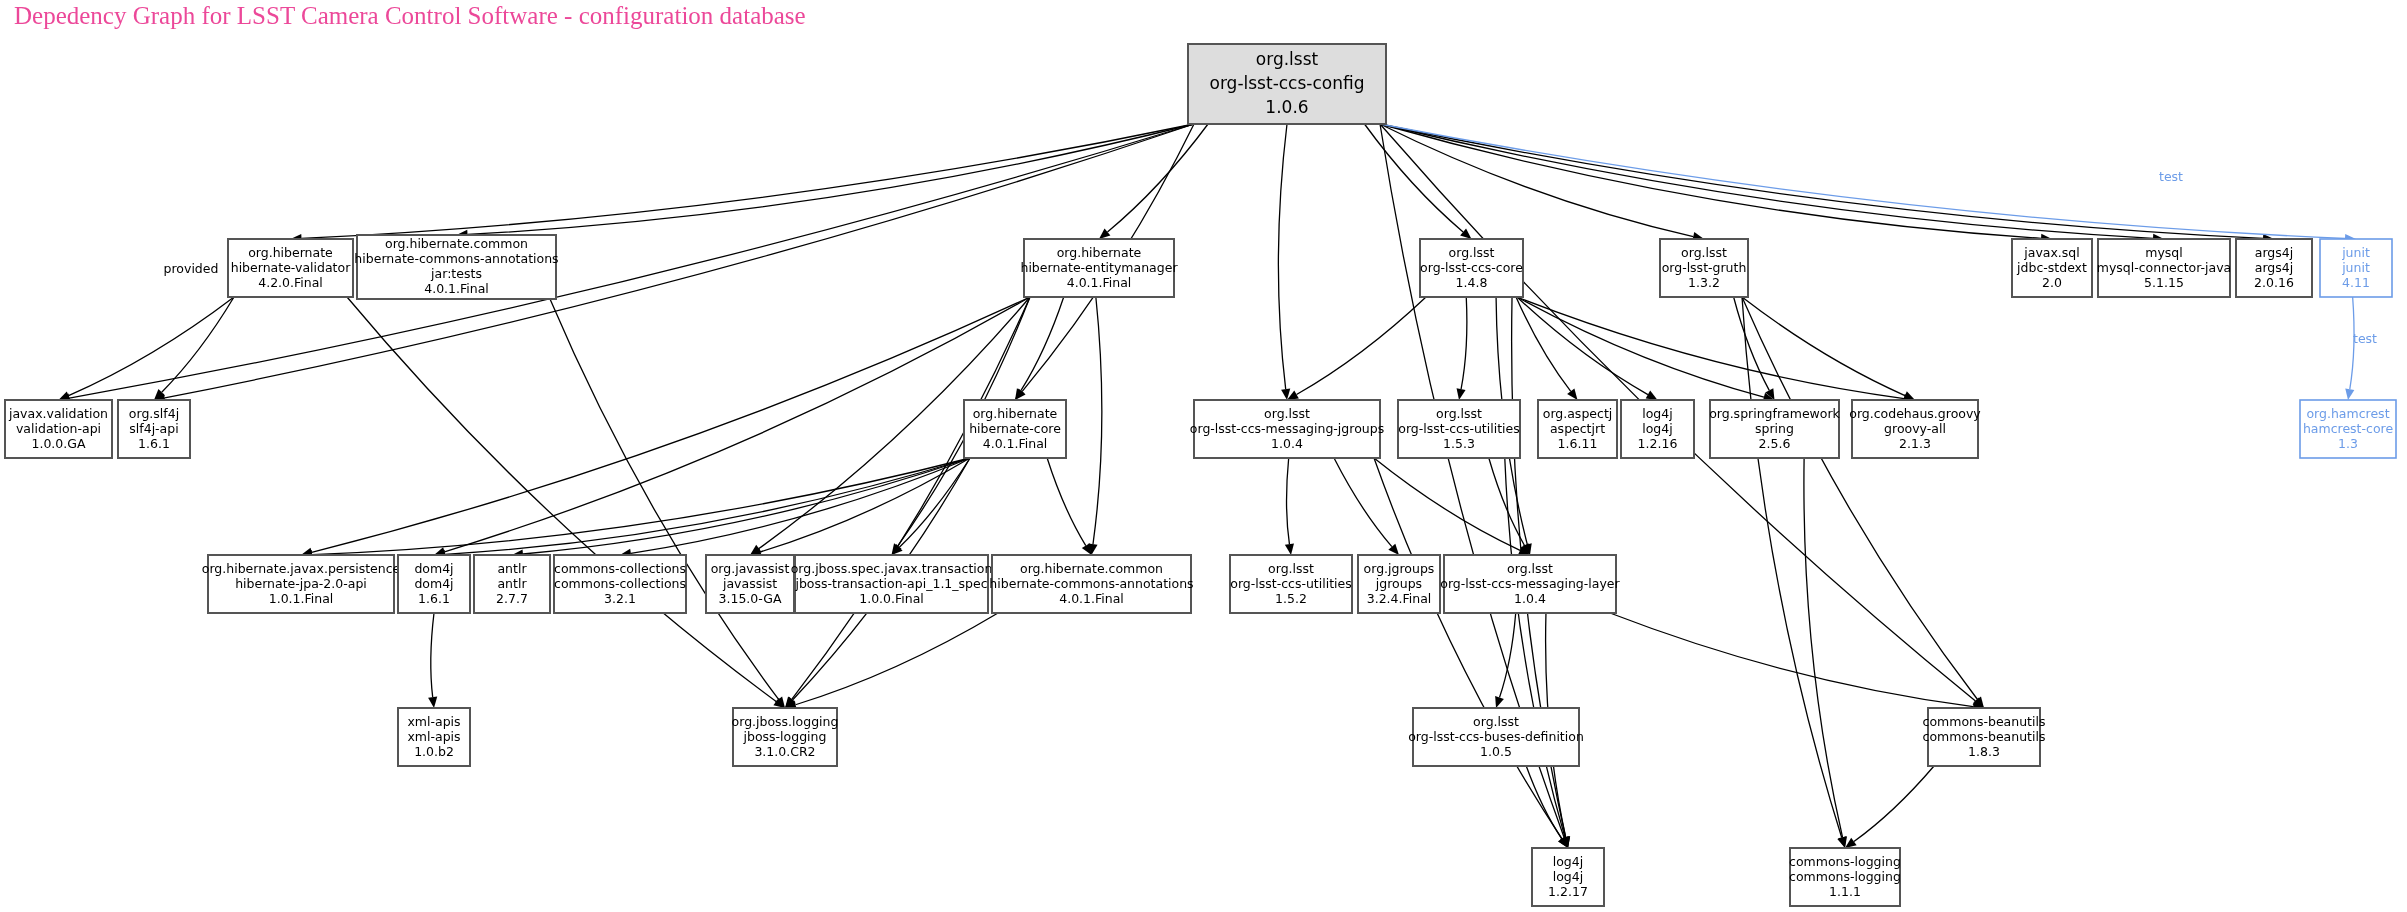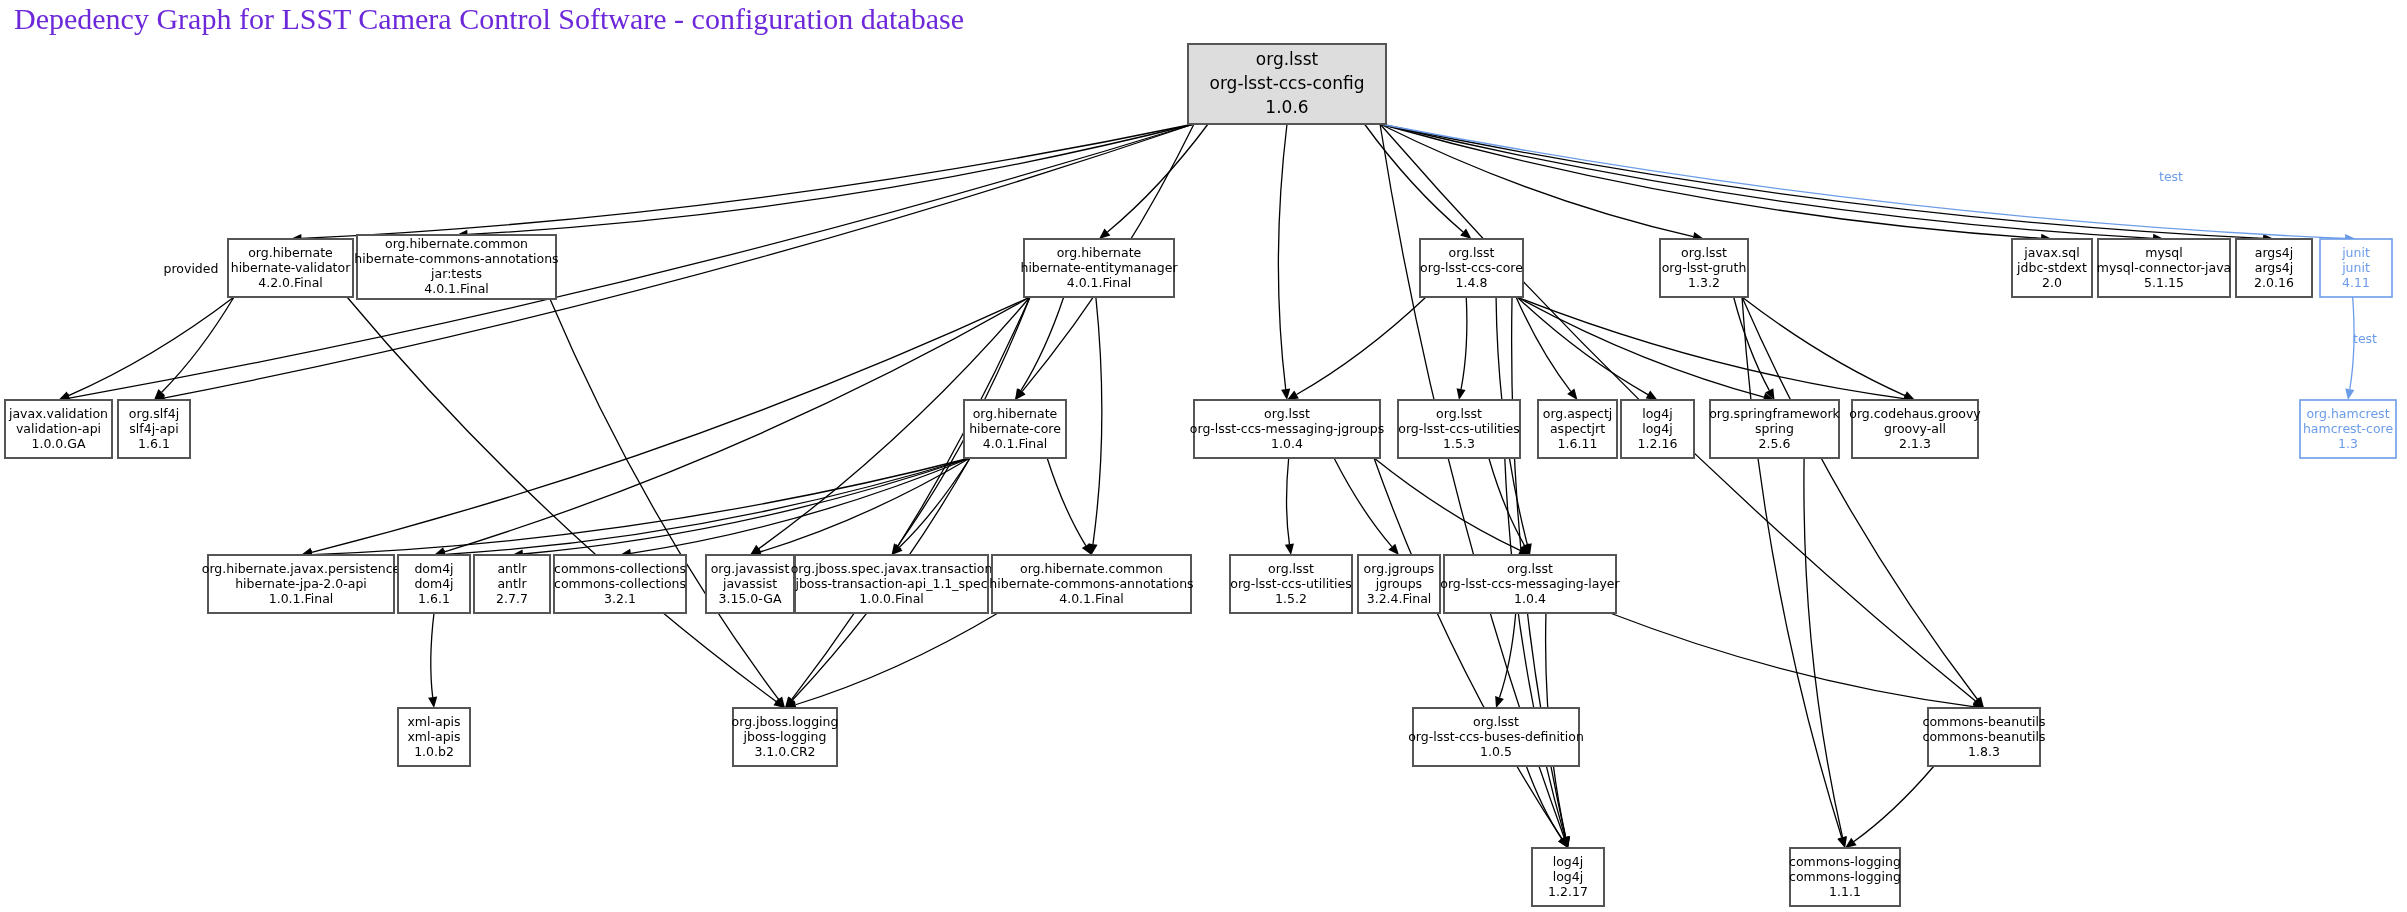--- a/index.html
+++ b/index.html
@@ -12,22 +12,22 @@
     height: 912px;
     font-family: "DejaVu Sans", sans-serif;
     overflow: hidden;
     position: relative;
   }
   #page-title {
     position: absolute;
     left: 14px;
     top: 2px;
     font-family: "Liberation Serif", serif;
-    font-size: 30px;
-    color: #6d28d9;
+    font-size: 25px;
+    color: #ec4899;
     white-space: nowrap;
     letter-spacing: 0px;
   }
   #graph-canvas {
     position: absolute;
     left: 0;
     top: 0;
     width: 2407px;
     height: 912px;
   }

